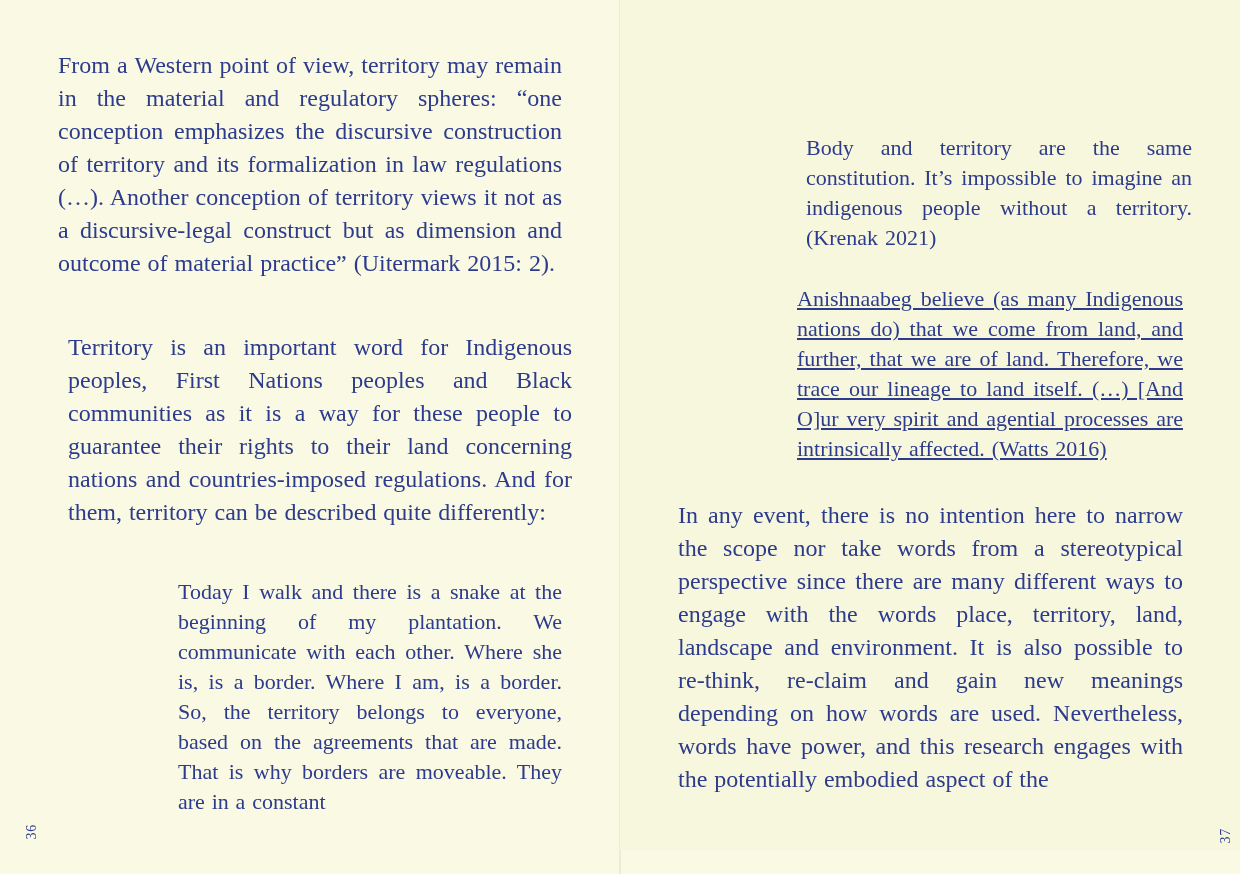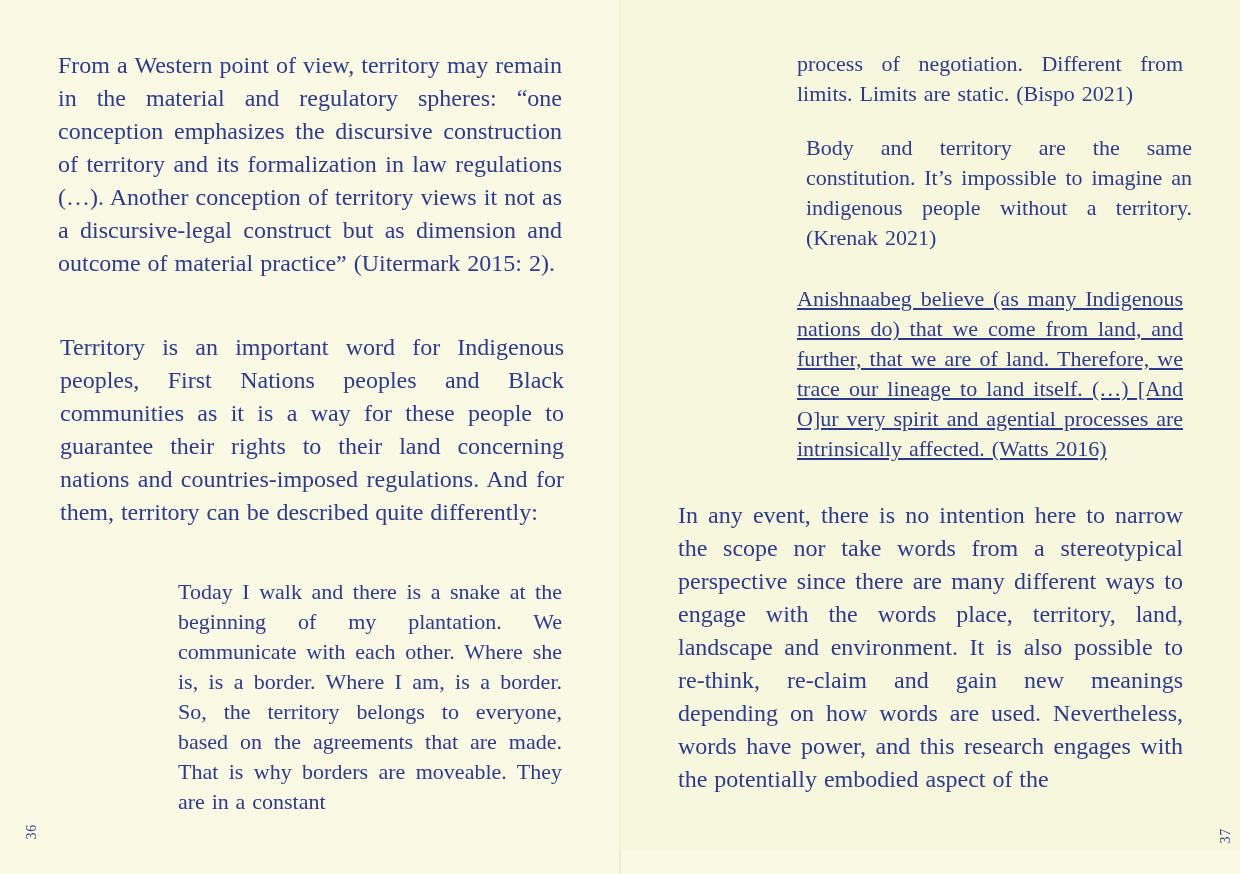--- a/index.html
+++ b/index.html
@@ -43,21 +43,21 @@
     line-height: 33px;
     word-spacing: 0.04em;
   }
   .quote {
     font-size: 22px;
     line-height: 30px;
     word-spacing: 0.06em;
   }
   
   .p1 { left: 58px;  top: 49px;  width: 504px; }
-  .p2 { left: 60px;  top: 331px; width: 504px; }
+  .p2 { left: 68px;  top: 331px; width: 504px; }
   .q-left { left: 178px; top: 577px; width: 384px; }
   
   .q-r1 { left: 177px; top: 49px;  width: 386px; }
   .q-r2 { left: 186px; top: 133px; width: 386px; }
   .q-r3 { left: 177px; top: 284px; width: 386px; text-decoration: underline; }
   .p-right { left: 58px; top: 499px; width: 505px; }
   .page-number {
     position: absolute;
     font-size: 14px;
     letter-spacing: 0.05em;
@@ -76,20 +76,19 @@
   <section class="page page-left">
     <p class="body-text p1">From a Western point of view, territory may remain in the material and regulatory spheres: “one conception emphasizes the discursive construction of territory and its formalization in law regulations (…). Another conception of territory views it not as a discursive-legal construct but as dimension and outcome of material practice” (Uitermark 2015: 2).</p>
     <p class="body-text p2">Territory is an important word for Indigenous peoples, First Nations peoples and Black communities as it is a way for these people to guarantee their rights to their land concerning nations and countries-imposed regulations. And for them, territory can be described quite differently:</p>
     <blockquote class="quote q-left">Today I walk and there is a snake at the beginning of my plantation. We communicate with each other. Where she is, is a border. Where I am, is a border. So, the territory belongs to everyone, based on the agreements that are made. That is why borders are moveable. They are in a constant</blockquote>
     <div class="page-number pn-left">36</div>
   </section>
 
   <div class="gutter"></div>
 
   <section class="page page-right">
-    <blockquote class="quote q-r1">process of negotiation. Different from limits. Limits are static. (Bispo 2021)</blockquote>
     <blockquote class="quote q-r2">Body and territory are the same constitution. It’s impossible to imagine an indigenous people without a territory. (Krenak 2021)</blockquote>
     <blockquote class="quote q-r3">Anishnaabeg believe (as many Indigenous nations do) that we come from land, and further, that we are of land. Therefore, we trace our lineage to land itself. (…) [And O]ur very spirit and agential processes are intrinsically affected. (Watts 2016)</blockquote>
     <p class="body-text p-right">In any event, there is no intention here to narrow the scope nor take words from a stereotypical perspective since there are many different ways to engage with the words place, territory, land, landscape and environment. It is also possible to re-think, re-claim and gain new meanings depending on how words are used. Nevertheless, words have power, and this research engages with the potentially embodied aspect of the</p>
     <div class="page-number pn-right">37</div>
   </section>
 
 </div>
 
 </body></html>

